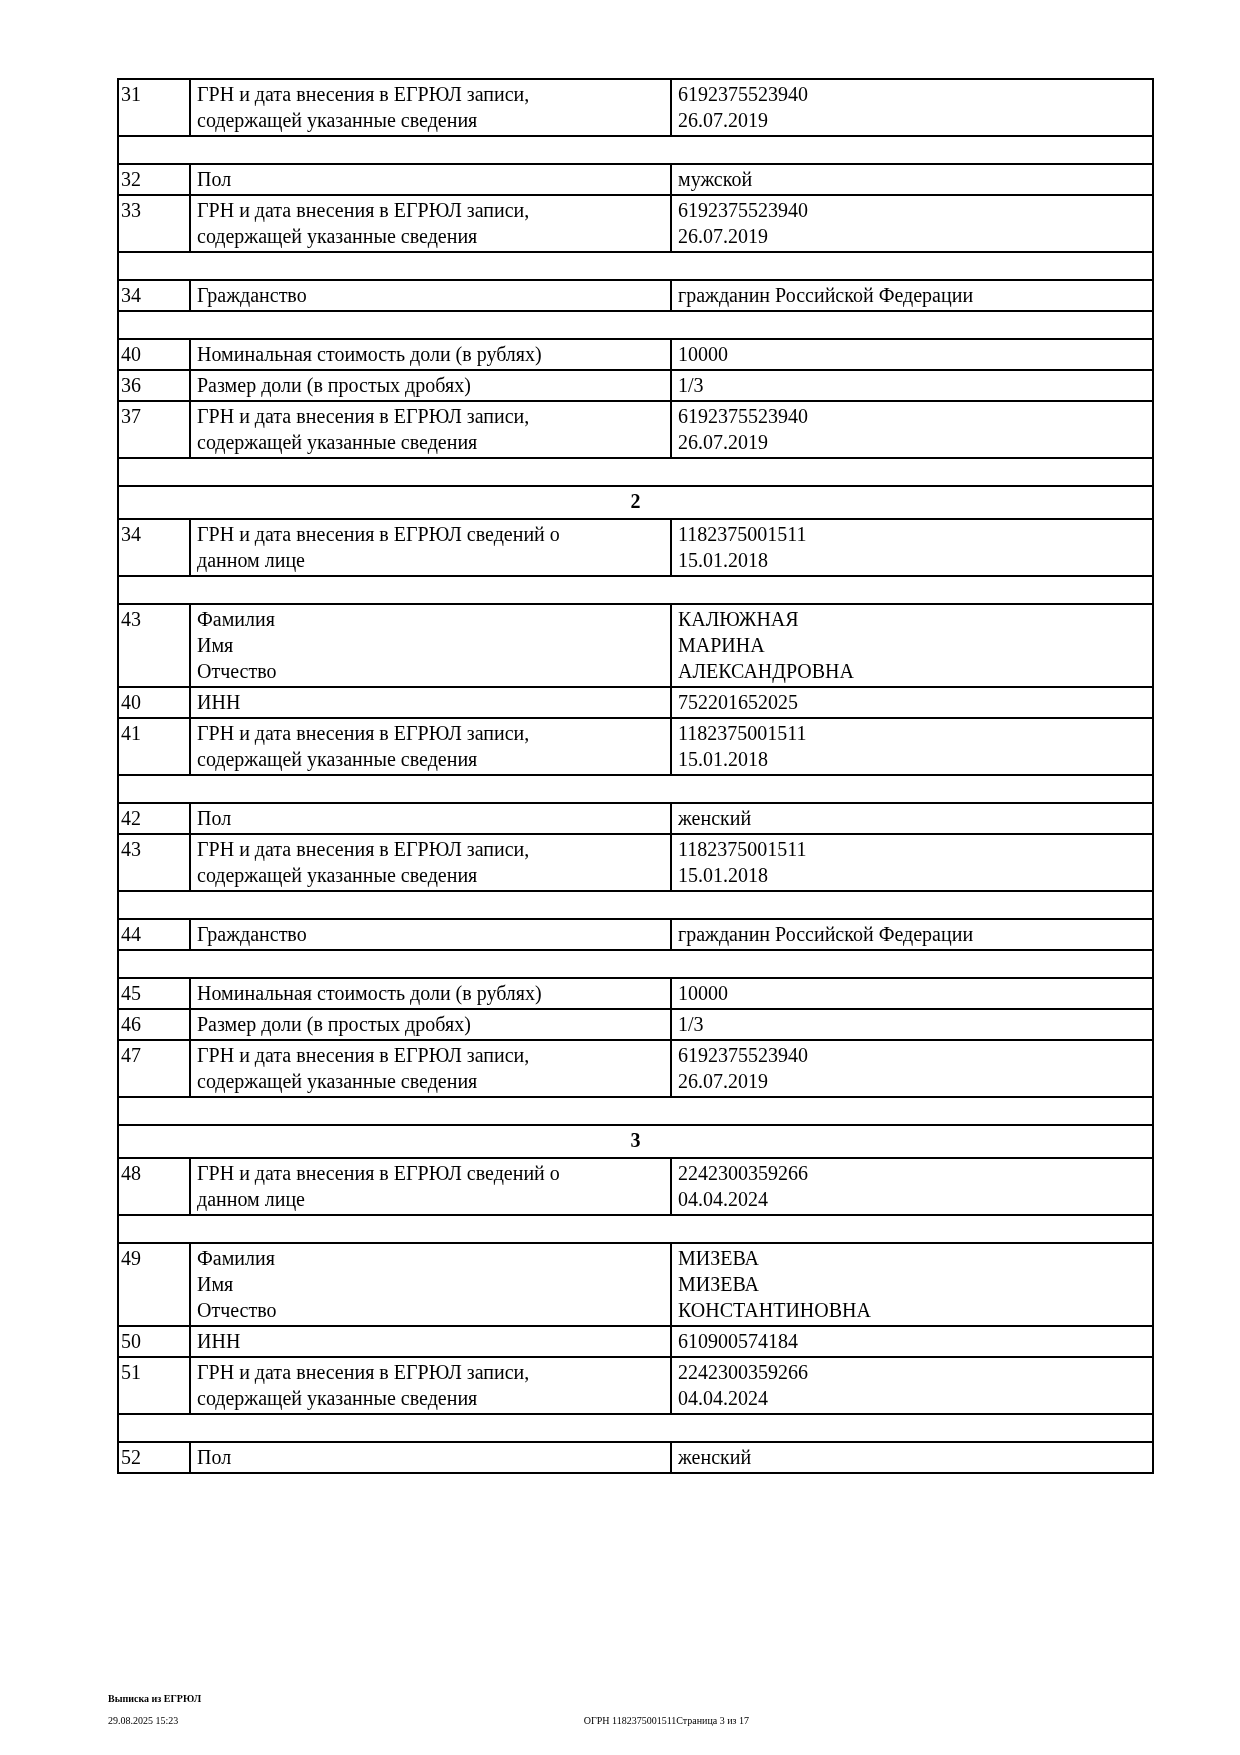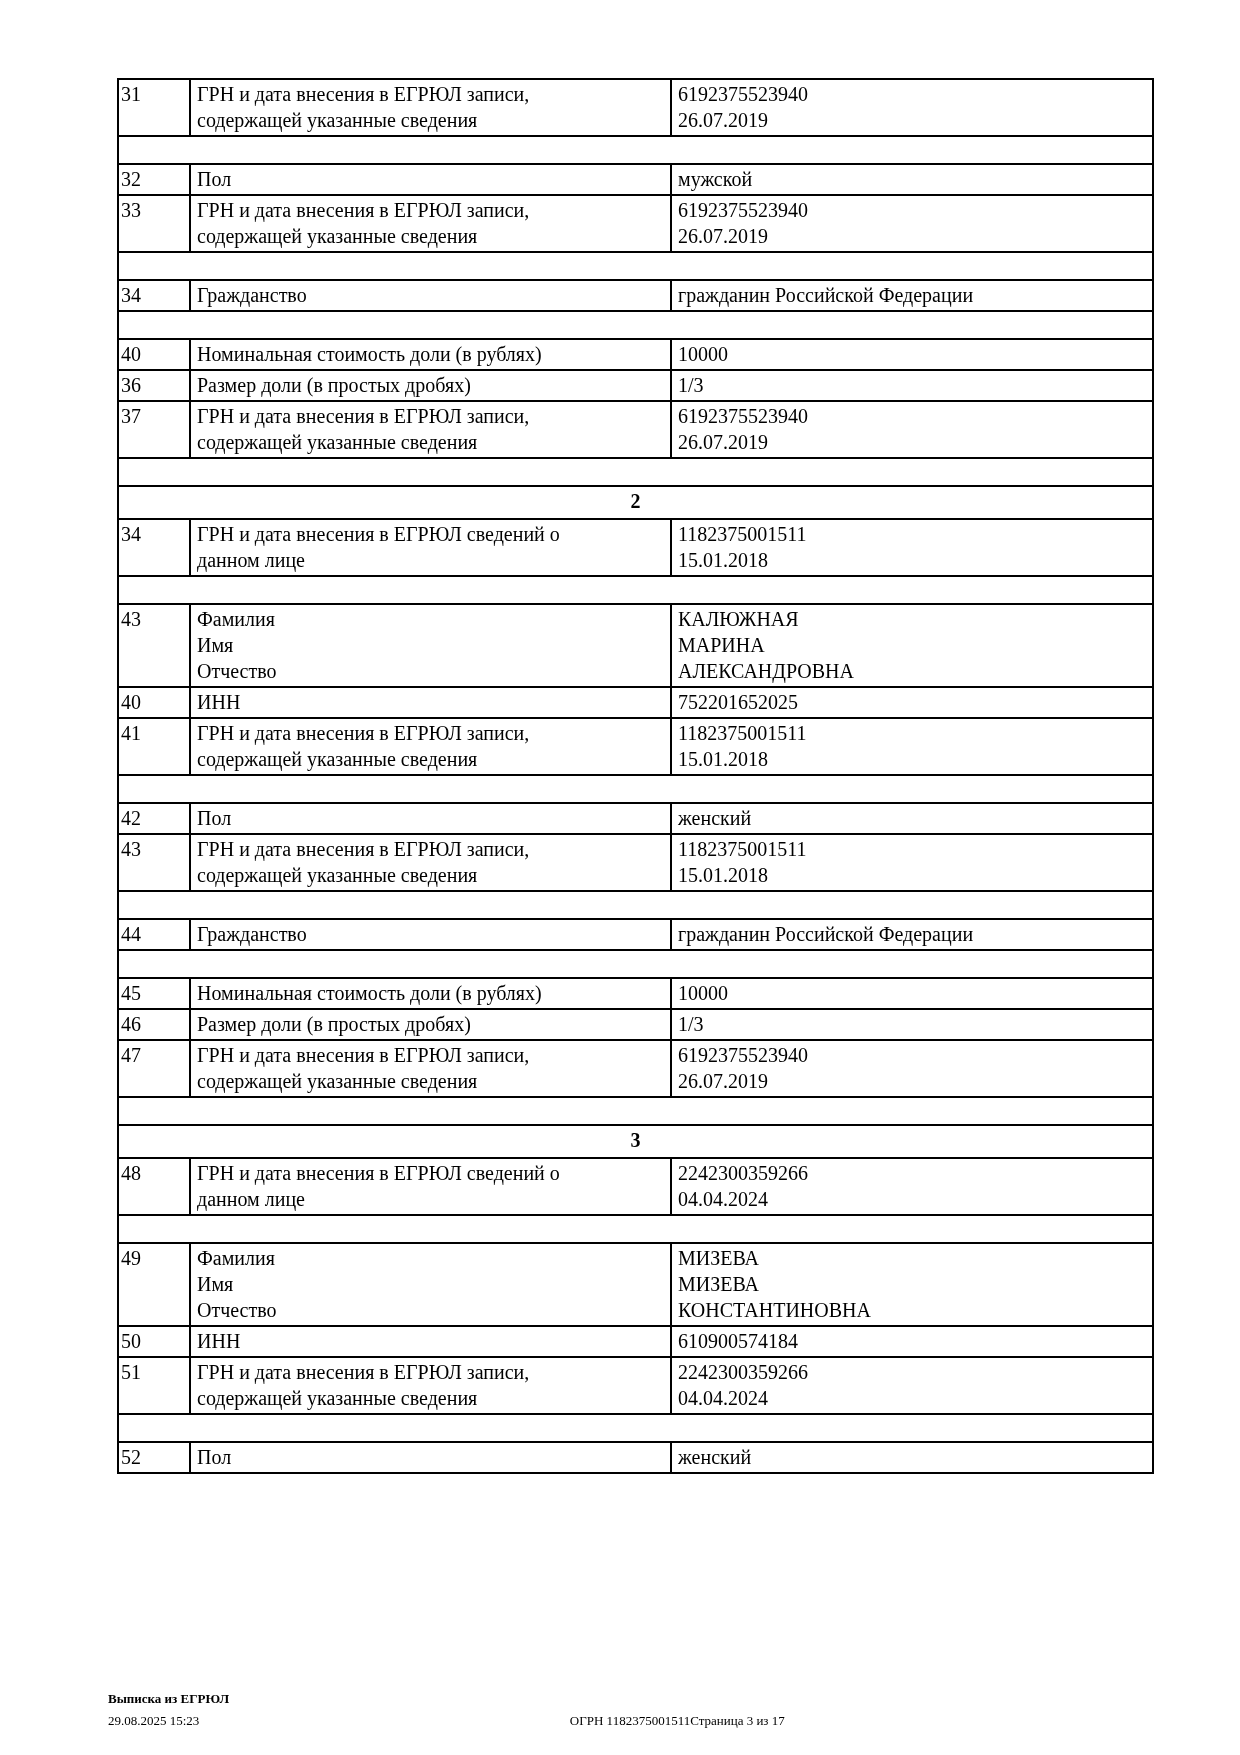--- a/index.html
+++ b/index.html
@@ -46,21 +46,21 @@
     text-align: center;
     font-weight: bold;
   }
   .footer {
     position: absolute;
     left: 108px;
     top: 1688px;
     width: 1044px;
     display: flex;
     align-items: flex-end;
-    font-size: 13px;
+    font-size: 10px;
     line-height: 22px;
   }
   .footer-left { flex: 1 1 0; }
   .footer-title { font-weight: bold; }
   .footer-center { flex: 0 0 auto; text-align: center; }
   .footer-right { flex: 1 1 0; text-align: left; }
 </style>
 </head>
 <body>
 

